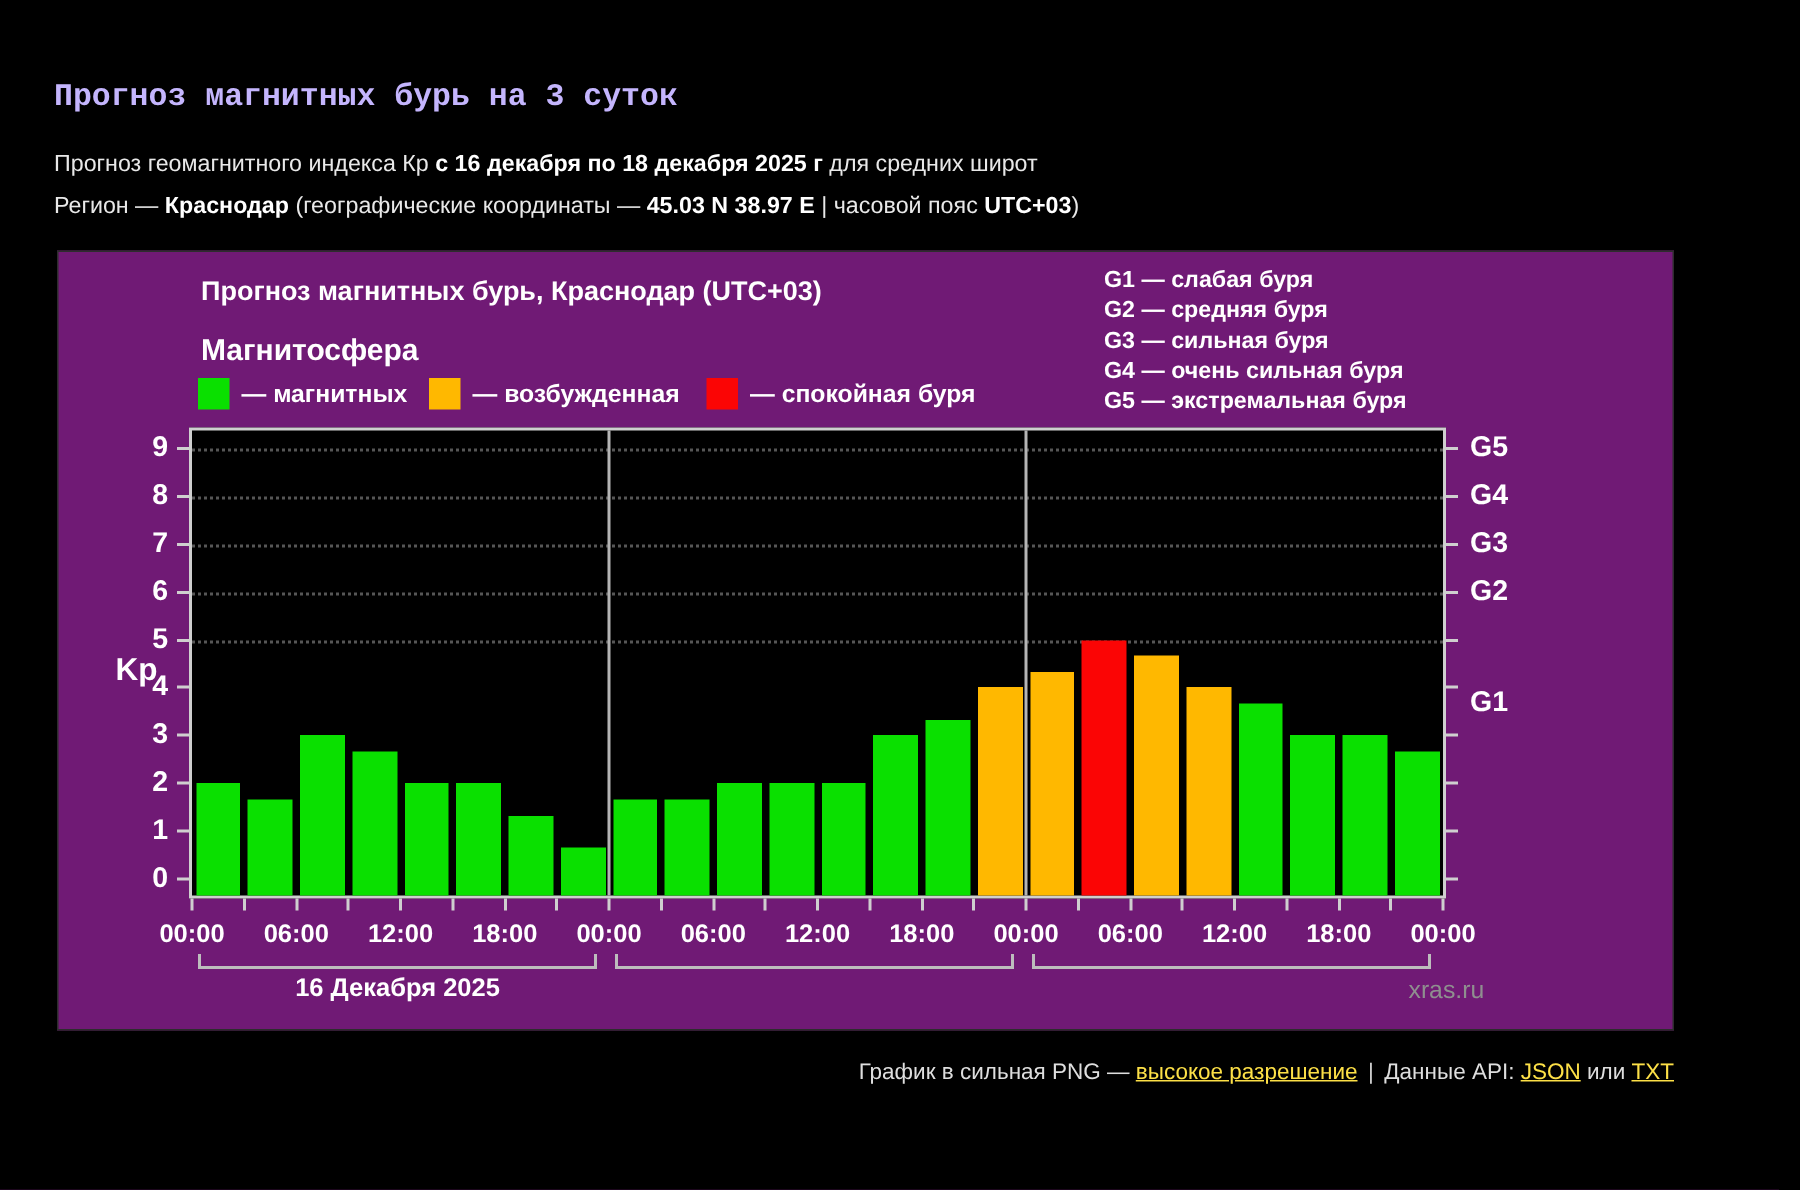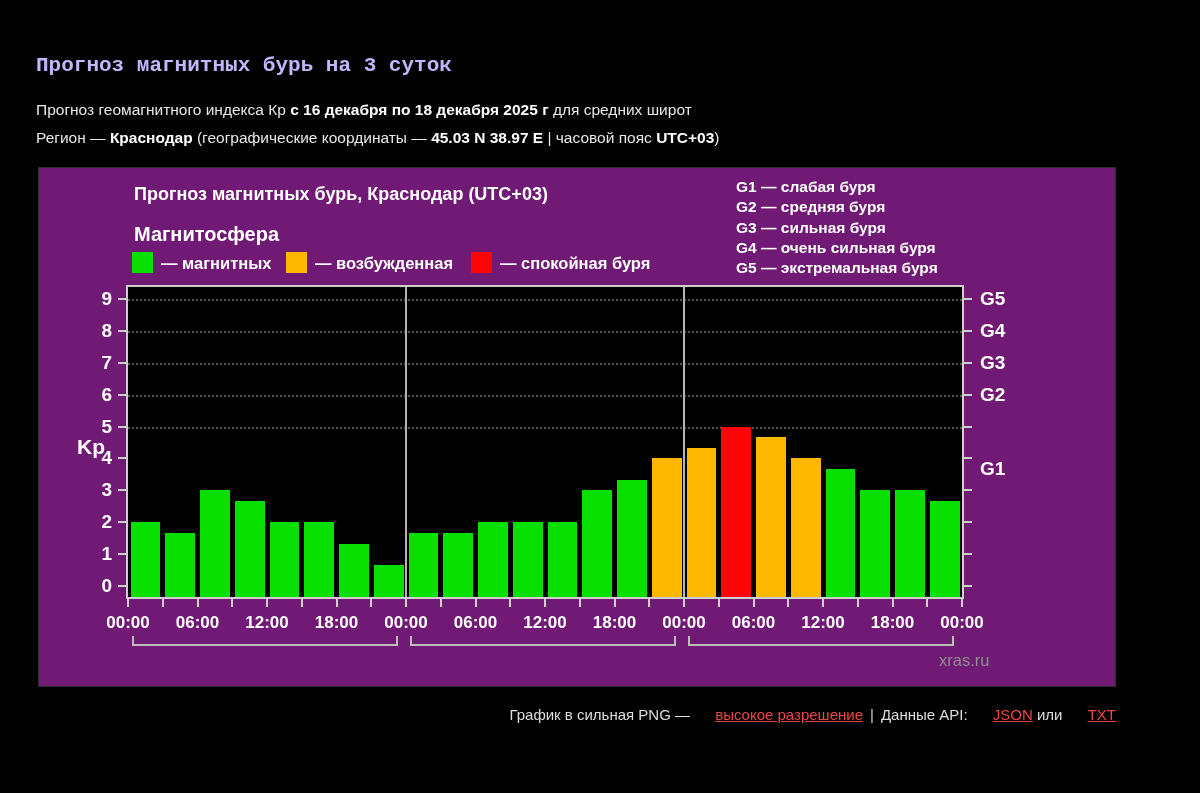--- a/index.html
+++ b/index.html
@@ -42,21 +42,21 @@
   .bracket { position:absolute; top:468px; height:8px;
              border-left:2px solid #bdbdbd; border-right:2px solid #bdbdbd;
              border-bottom:2px solid #bdbdbd; }
   .day-label { position:absolute; top:481px; width:278px; text-align:center;
                font-size:17px; font-weight:bold; color:#fff; }
   #watermark { left:900px; top:483px; font-size:16.5px; color:#8f8f8f; }
 
   
   #footer { position:absolute; top:706px; right:84px; font-size:15px; color:#dedede;
             white-space:nowrap; }
-  #footer a { color:#ef4444; text-decoration:underline; cursor:pointer;margin-left:21px; }
+  #footer a { color:#fde047; text-decoration:underline; cursor:pointer; }
   #footer .pipe { color:#cfcfcf; margin:0 7px; }
 </style>
 </head>
 <body>
 
 <div class="abs" id="page-title">Прогноз магнитных бурь на 3 суток</div>
 <div class="abs subline" id="subline1"><span>Прогноз геомагнитного индекса Кр </span><b>с 16 декабря по 18 декабря 2025 г</b><span> для средних широт</span></div>
 <div class="abs subline" id="subline2"><span>Регион — </span><b>Краснодар</b><span> (географические координаты — </span><b>45.03 N 38.97 E</b><span> | часовой пояс </span><b>UTC+03</b><span>)</span></div>
 
 <div id="panel">
@@ -183,17 +183,18 @@
       <div class="xtick" style="left: 763.5px;"></div>
       <div class="xlabel" style="left: 724.5px;">18:00</div>
       <div class="xtick" style="left: 798.25px;"></div>
       <div class="xtick" style="left: 833px;"></div>
       <div class="xlabel" style="left: 794px;">00:00</div>
     </div>
 
   <div class="bracket" style="left:93px;  width:262px"></div>
   <div class="bracket" style="left:371px; width:262px"></div>
   <div class="bracket" style="left:649px; width:262px"></div>
+  <div class="day-label" style="left:87px">16 Декабря 2025</div>
 
   <div class="abs" id="watermark">xras.ru</div>
 </div>
 
 <div id="footer"><span>График в сильная PNG — </span><a>высокое разрешение</a><span class="pipe">|</span><span>Данные API: </span><a>JSON</a><span> или </span><a>TXT</a></div>
 
 </body></html>

